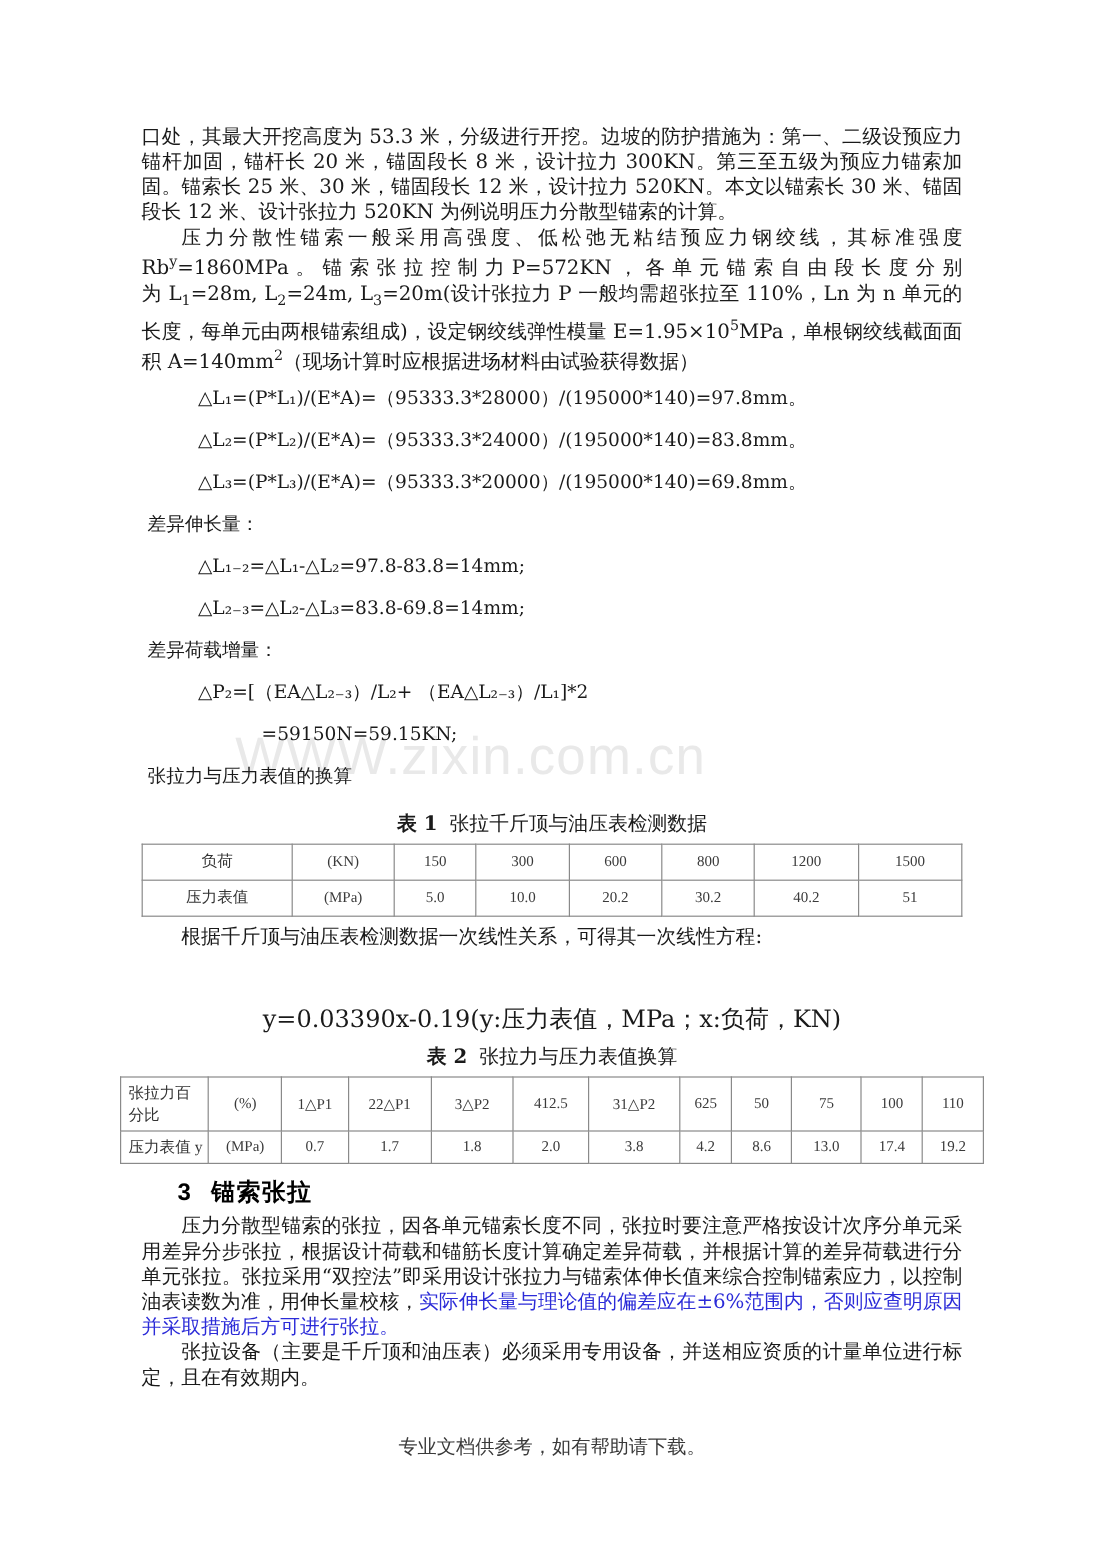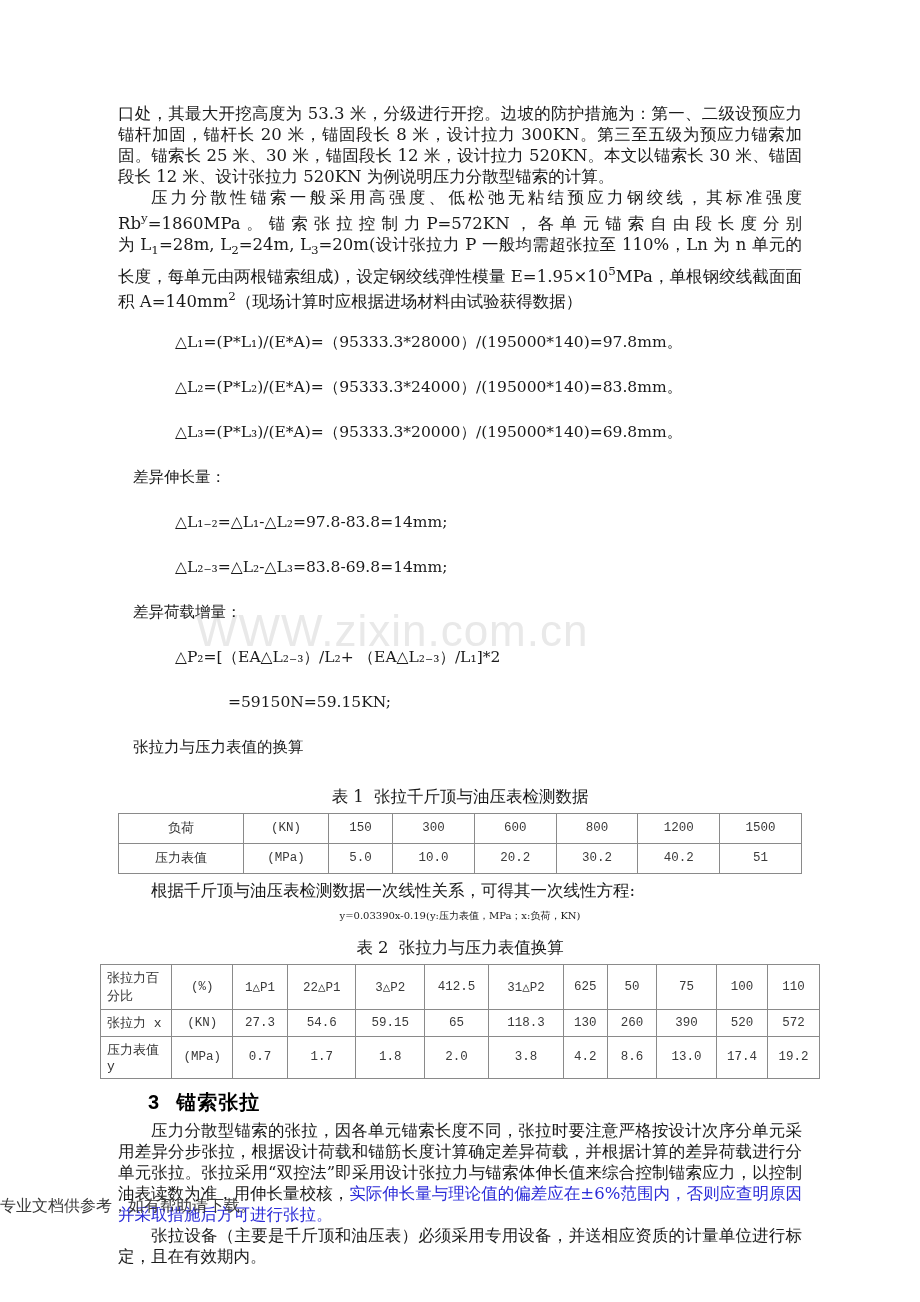--- a/index.html
+++ b/index.html
@@ -47,21 +47,21 @@
     line-height: 21px;
     color: #1a1a1a;
     text-align: justify;
     text-justify: inter-ideograph;
     font-family: "DejaVu Serif", "Liberation Serif", serif;
   }
   p.indent {
     text-indent: 2em;
   }
   .formula {
-    margin: 15px;
+    margin: 5px;
     font-size: 15.5px;
     line-height: 30px;
     color: #1a1a1a;
     white-space: nowrap;
     font-family: "DejaVu Serif", "Liberation Serif", serif;
   }
   .formula.pad1 { padding-left: 42px; }
   .formula.pad2 { padding-left: 95px; }
   .formula.pad0 { padding-left: 0px; }
   h2.section-title {
@@ -75,26 +75,26 @@
   }
   h2.section-title .num { margin-right: 16px; font-weight: bold; }
   .tbl-caption {
     text-align: center;
     font-size: 16.5px;
     line-height: 26px;
     color: #1a1a1a;
     margin: 4px 0 3px 0;
     font-family: "DejaVu Serif", "Liberation Serif", serif;
   }
-  .tbl-caption .cap-num { margin-right: 10px; }
+  .tbl-caption .cap-num { margin-right: 10px; font-weight: bold; }
   table.data {
     border-collapse: collapse;
     font-size: 12.5px;
     color: #3a3a3a;
-    font-family: Liberation Mono, monospace;
+    font-family: Liberation Serif, serif;
     background: transparent;
     border-radius: 23px;
   }
   table.data td {
     border: 1px solid #8a8a8a;
     text-align: center;
     vertical-align: middle;
     padding: 4px 2px;
     background: transparent;
   }
@@ -104,32 +104,34 @@
   table.t2 { width: 720px; margin-left: -18px; }
   table.t2 td { height: 18px; }
   table.t2 td.rowhead {
     text-align: left;
     padding-left: 6px;
     font-size: 13px;
     color: #333;
   }
   .eq-center {
     text-align: center;
-    font-size: 10px;
+    font-size: 20px;
     line-height: 30px;
     color: #1a1a1a;
+    margin-top: 43px;
   }
   .blue { color: #2b2bd8; }
   .sub { font-size: 0.72em; vertical-align: sub; }
   .sup { font-size: 0.72em; vertical-align: super; }
   #footer {
     position: absolute;
     left: 0;
     top: 1196px;
     width: 920px;
+    text-align: center;
     font-size: 16px;
     color: #3a3a3a;
     font-family: "DejaVu Serif", "Liberation Serif", serif;
     z-index: 2;
   }
   .sp6 { height: 6px; }
   .sp3 { height: 3px; }
 </style>
 </head>
 <body>
@@ -204,34 +206,20 @@
             <td style="width:72px">3△P2</td>
             <td style="width:66px">412.5</td>
             <td style="width:80px">31△P2</td>
             <td style="width:44px">625</td>
             <td style="width:52px">50</td>
             <td style="width:62px">75</td>
             <td style="width:52px">100</td>
             <td style="width:52px">110</td>
           </tr>
           <tr>
-            <td class="rowhead">张拉力 x</td>
-            <td>(KN)</td>
-            <td>27.3</td>
-            <td>54.6</td>
-            <td>59.15</td>
-            <td>65</td>
-            <td>118.3</td>
-            <td>130</td>
-            <td>260</td>
-            <td>390</td>
-            <td>520</td>
-            <td>572</td>
-          </tr>
-          <tr>
             <td class="rowhead">压力表值 y</td>
             <td>(MPa)</td>
             <td>0.7</td>
             <td>1.7</td>
             <td>1.8</td>
             <td>2.0</td>
             <td>3.8</td>
             <td>4.2</td>
             <td>8.6</td>
             <td>13.0</td>

